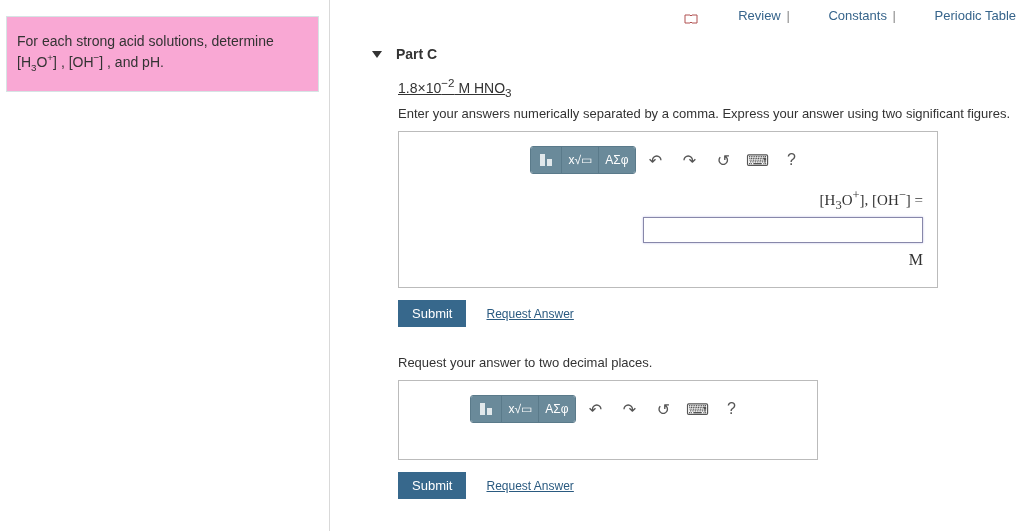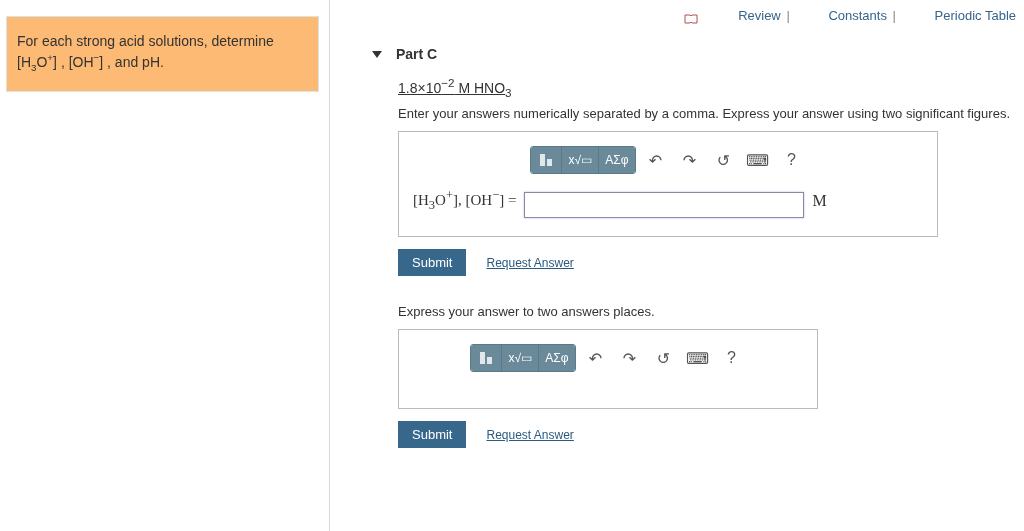--- a/index.html
+++ b/index.html
@@ -20,21 +20,21 @@
   }
   .leftcol {
     width: 330px;
     flex: 0 0 330px;
     border-right: 1px solid #d9d9d9;
     box-sizing: border-box;
   }
   .prompt-box {
     margin: 16px 10px 16px 6px;
     padding: 14px 12px 18px 10px;
-    background: #fdba74;
+    background: #f9a8d4;
     border: 1px solid #d6e4e4;
     font-size: 14px;
     line-height: 1.5;
   }
   .prompt-box .chem sub { font-size: 70%; }
   .prompt-box .chem sup { font-size: 70%; }
   .rightcol {
     flex: 1;
     position: relative;
     box-sizing: border-box;
@@ -117,23 +117,24 @@
   .tb-btn + .tb-btn { border-left: 1px solid #5a7a8a; }
   .tb-plain {
     color: #555;
     width: 28px; height: 26px;
     display: inline-flex; align-items:center; justify-content:center;
     cursor: pointer;
     font-size: 16px;
   }
   .eqline {
     display: flex;
-    align-items: flex-start;
+    align-items: flex-end;
     gap: 8px;
     font-size: 14px;
+    flex-direction: column;
   }
   .eqline input[type=text] {
     height: 26px;
     border: 1px solid #88a;
     box-shadow: 0 0 2px rgba(100,100,200,0.4);
     padding: 2px 4px;
     font-size: 14px;
     box-sizing: border-box;
   }
   .submit-row {
@@ -230,21 +231,21 @@
 
           <div class="submit-row">
             <button class="submit-btn">Submit</button>
             <span class="req-link">Request Answer</span>
           </div>
         </div>
       </div>
 
       <div class="part">
         <div class="part-body">
-          <div class="instr">Express your answer to two answers places.</div>
+          <div class="instr">Request your answer to two decimal places.</div>
 
           <div class="answerbox" style="width:420px">
             <div class="toolbar">
               <span class="tb-group">
                 <span class="tb-btn">
                   <svg width="14" height="14" viewBox="0 0 14 14">
                       <rect x="1" y="1" width="5" height="12" fill="#fff" opacity="0.8"></rect>
                       <rect x="8" y="6" width="5" height="7" fill="#fff" opacity="0.8"></rect>
                     </svg>
                 </span>

